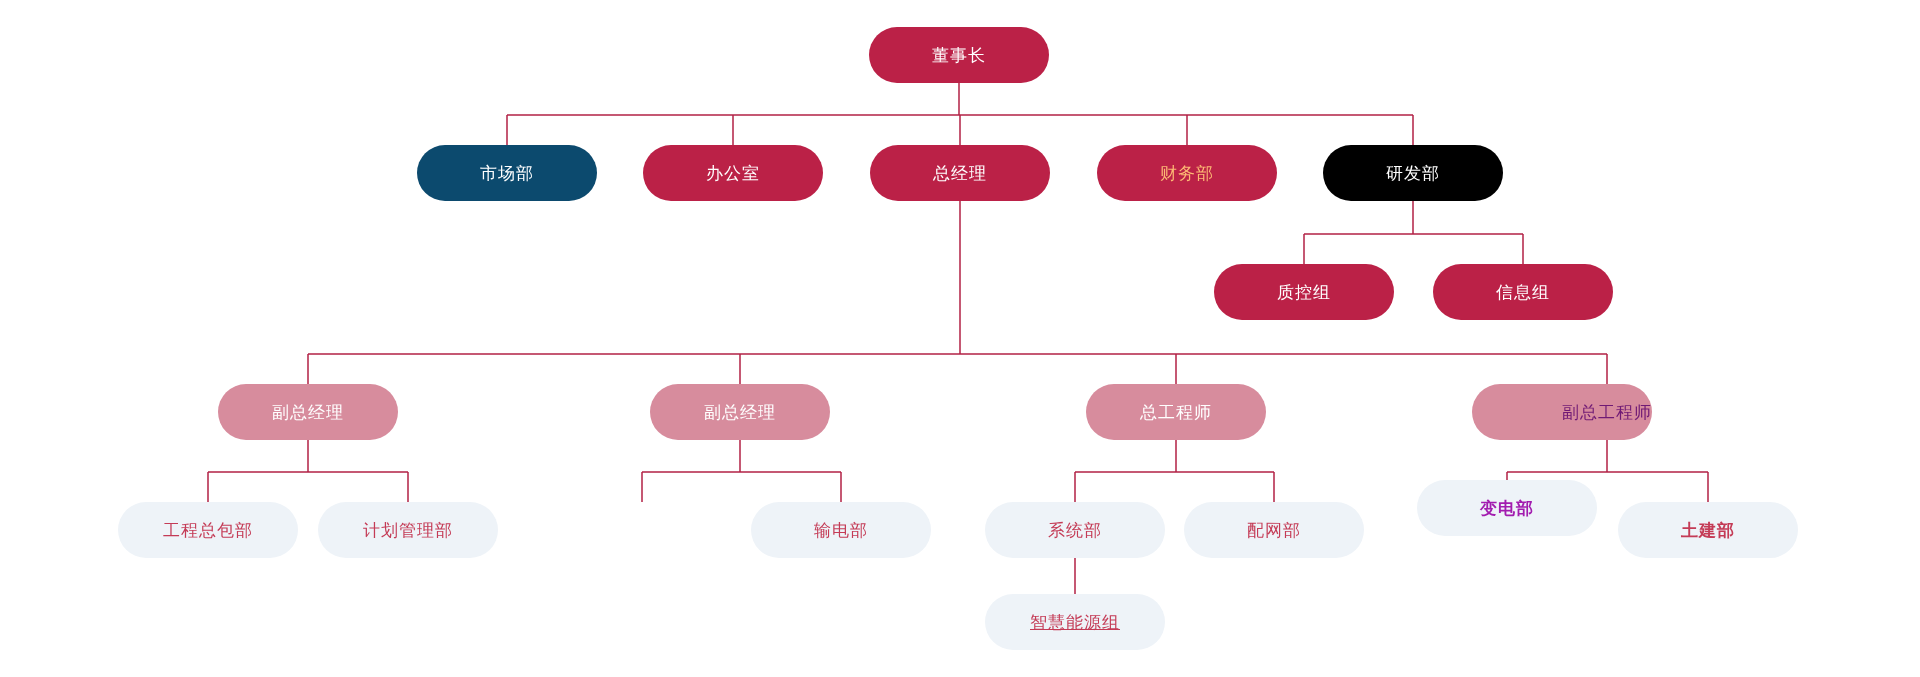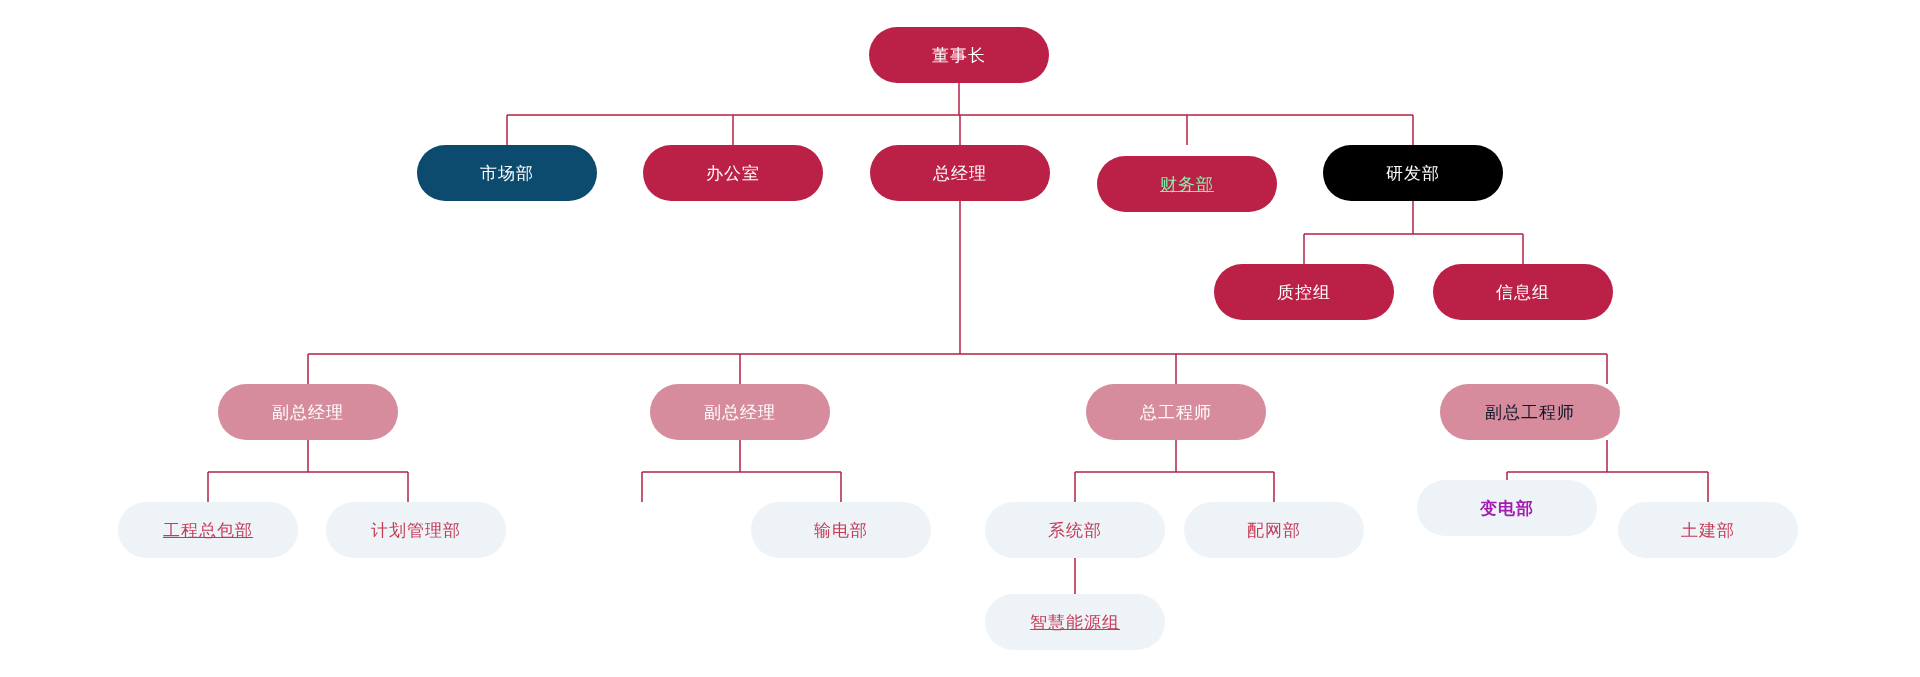--- a/index.html
+++ b/index.html
@@ -76,61 +76,61 @@
     </div>
     <div class="org-node dark" style="left: 417px; top: 145px; background: #0c4a6e; color: rgb(255, 255, 255);">
       <span>市场部</span>
     </div>
     <div class="org-node dark" style="left: 643px; top: 145px; background: rgb(187, 33, 71); color: rgb(255, 255, 255);">
       <span>办公室</span>
     </div>
     <div class="org-node dark" style="left: 870px; top: 145px; background: rgb(187, 33, 71); color: rgb(255, 255, 255);">
       <span>总经理</span>
     </div>
-    <div class="org-node dark" style="left: 1097px; top: 156px; background: rgb(187, 33, 71); color: #86efac; text-decoration: underline;">
+    <div class="org-node dark" style="left: 1097px; top: 145px; background: rgb(187, 33, 71); color: #fdba74;">
       <span>财务部</span>
     </div>
     <div class="org-node dark" style="left: 1323px; top: 145px; background: #000000; color: rgb(255, 255, 255);">
       <span>研发部</span>
     </div>
     <div class="org-node dark" style="left: 1214px; top: 264px; background: rgb(187, 33, 71); color: rgb(255, 255, 255);">
       <span>质控组</span>
     </div>
     <div class="org-node dark" style="left: 1433px; top: 264px; background: rgb(187, 33, 71); color: rgb(255, 255, 255);">
       <span>信息组</span>
     </div>
     <div class="org-node pink" style="left: 218px; top: 384px; background: rgb(215, 140, 157); color: rgb(255, 255, 255);">
       <span>副总经理</span>
     </div>
     <div class="org-node pink" style="left: 650px; top: 384px; background: rgb(215, 140, 157); color: rgb(255, 255, 255);">
       <span>副总经理</span>
     </div>
     <div class="org-node pink" style="left: 1086px; top: 384px; background: rgb(215, 140, 157); color: rgb(255, 255, 255);">
       <span>总工程师</span>
     </div>
-    <div class="org-node pink" style="left: 1440px; top: 384px; background: rgb(215, 140, 157); color: #0f172a;">
+    <div class="org-node pink" style="left: 1472px; top: 384px; background: rgb(215, 140, 157); color: #701a75; justify-content: flex-end;">
       <span>副总工程师</span>
     </div>
-    <div class="org-node light" style="left: 118px; top: 502px; background: rgb(238, 243, 248); color: rgb(196, 59, 86); text-decoration: underline;">
+    <div class="org-node light" style="left: 118px; top: 502px; background: rgb(238, 243, 248); color: rgb(196, 59, 86);">
       <span>工程总包部</span>
     </div>
-    <div class="org-node light" style="left: 326px; top: 502px; background: rgb(238, 243, 248); color: rgb(196, 59, 86);">
+    <div class="org-node light" style="left: 318px; top: 502px; background: rgb(238, 243, 248); color: rgb(196, 59, 86);">
       <span>计划管理部</span>
     </div>
     <div class="org-node light" style="left: 985px; top: 502px; background: rgb(238, 243, 248); color: rgb(196, 59, 86);">
       <span>系统部</span>
     </div>
     <div class="org-node light" style="left: 751px; top: 502px; background: rgb(238, 243, 248); color: rgb(196, 59, 86);">
       <span>输电部</span>
     </div>
     <div class="org-node light" style="left: 1184px; top: 502px; background: rgb(238, 243, 248); color: rgb(196, 59, 86);">
       <span>配网部</span>
     </div>
     <div class="org-node light" style="left: 1417px; top: 480px; background: rgb(238, 243, 248); color: #a21caf; font-weight: bold;">
       <span>变电部</span>
     </div>
-    <div class="org-node light" style="left: 1618px; top: 502px; background: rgb(238, 243, 248); color: rgb(196, 59, 86);">
+    <div class="org-node light" style="left: 1618px; top: 502px; background: rgb(238, 243, 248); color: rgb(196, 59, 86); font-weight: bold;">
       <span>土建部</span>
     </div>
     <div class="org-node light" style="left: 985px; top: 594px; background: rgb(238, 243, 248); color: rgb(196, 59, 86); text-decoration: underline;">
       <span>智慧能源组</span>
     </div>
   </div>
 
 </body></html>

